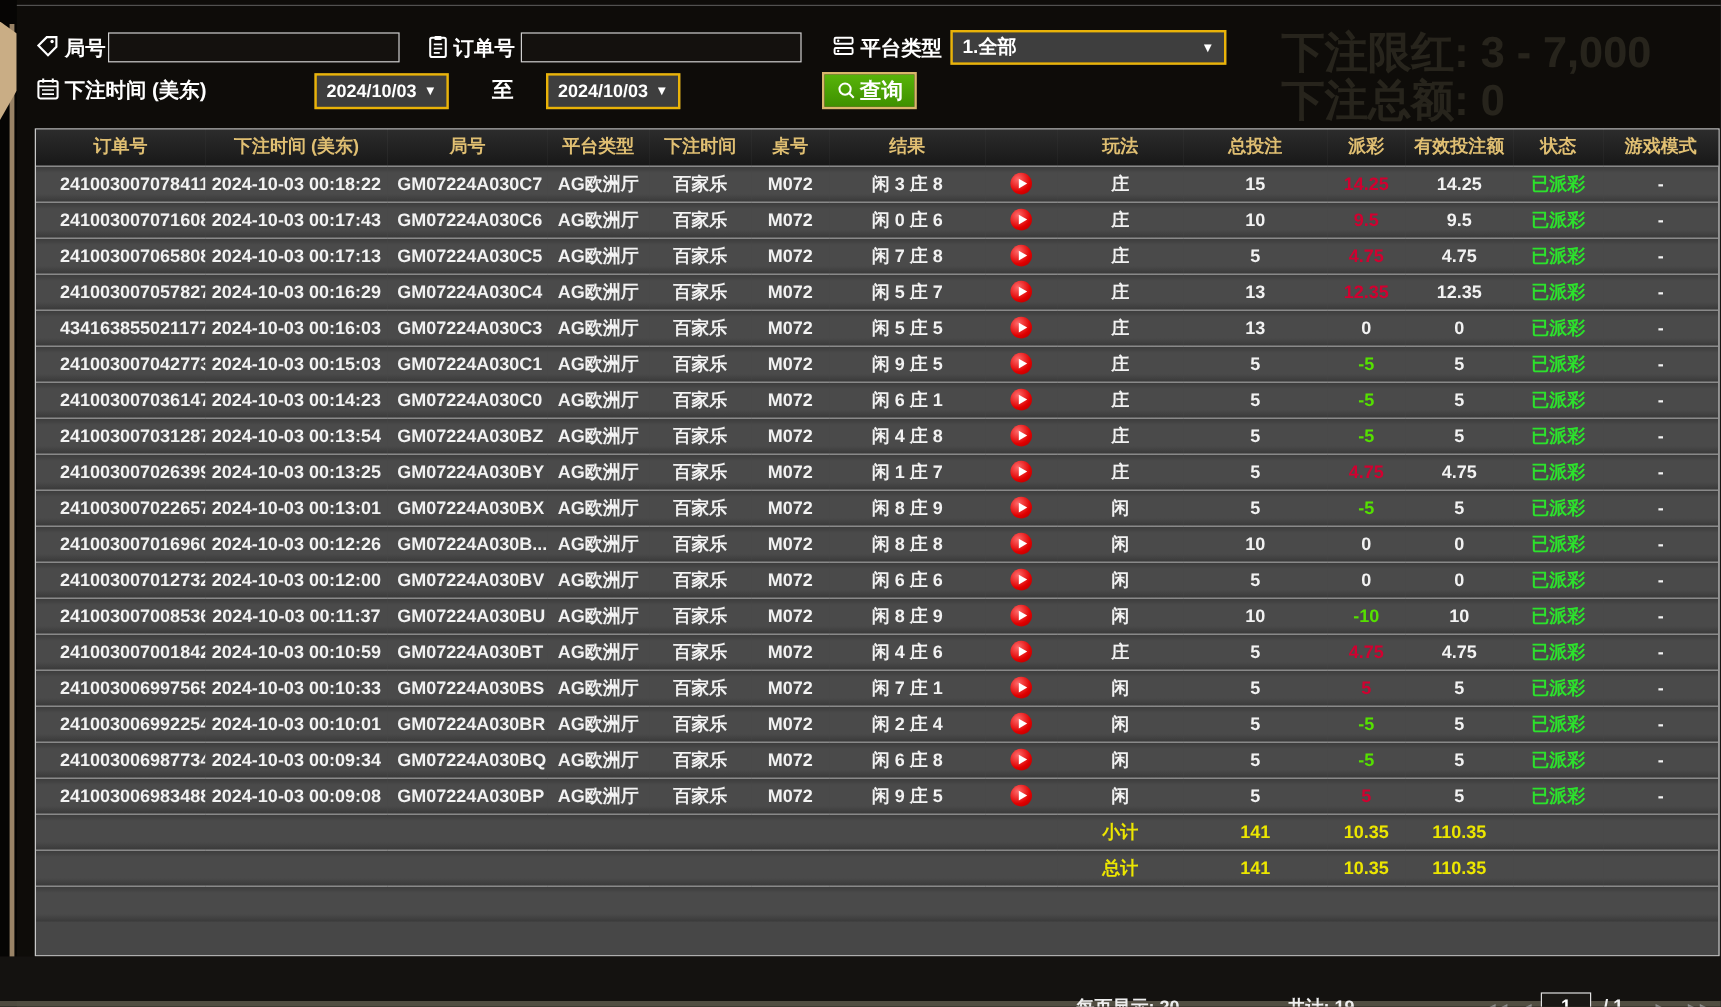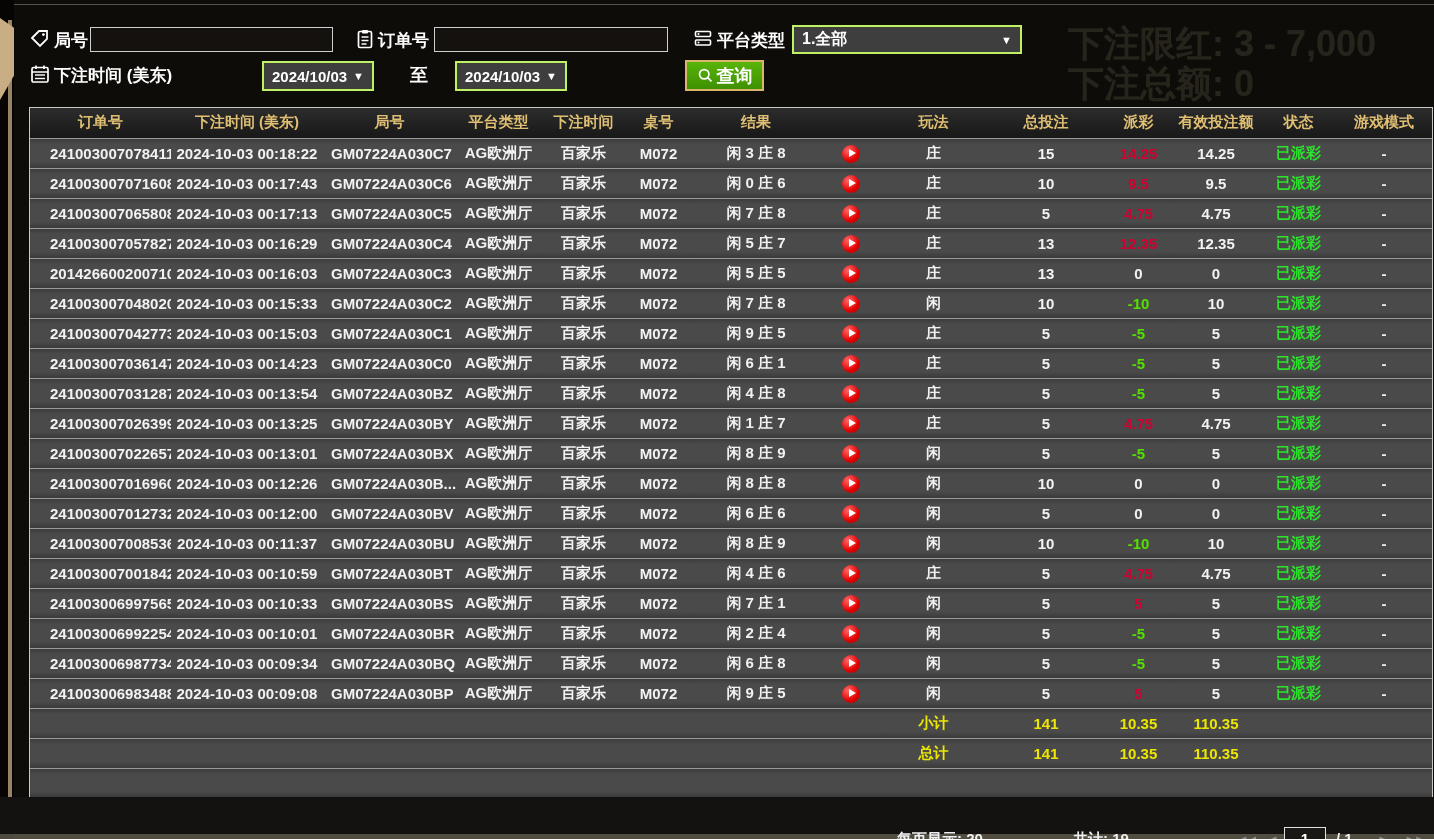--- a/index.html
+++ b/index.html
@@ -20,21 +20,21 @@
   .bottom-strip { position:absolute; left:0; bottom:0; width:100%; height:5px; background:#77705f; opacity:.65; }
   .faint-bg { position:absolute; right:58px; top:24px; text-align:left; opacity:.10; color:#fef9c3;
               font-size:36px; line-height:40px; pointer-events:none; white-space:nowrap; }
   
   .form { position:absolute; left:14px; top:6px; width:1420px; height:100px; }
   .lbl { position:absolute; font-size:17px; color:#ffffff; white-space:nowrap; }
   .ficon { position:absolute; width:20px; height:20px; }
   .ficon svg { width:100%; height:100%; }
   .txtinput { position:absolute; height:25px; background:#14110e; border:1px solid #cfcfcf;
               color:#fff; font-size:14px; font-weight:bold; padding:0 6px; outline:none; }
-  .dropdown { position:absolute; background:#3e3e3e; border:2px solid #bef264; color:#fff;
+  .dropdown { position:absolute; background:#3e3e3e; border:2px solid #eab308; color:#fff;
               display:flex; align-items:center; justify-content:space-between;
               padding:0 8px; cursor:pointer; }
   .dropdown .caret { font-size:11px; color:#fff; }
   .query-btn { position:absolute; left:671px; top:54px; width:79px; height:31px;
                background:linear-gradient(#58b40a,#3e9000); border:2px solid #d9b66b;
                color:#fff; font-size:18px; font-weight:bold; display:flex; align-items:center;
                justify-content:center; gap:3px; cursor:pointer; }
   .query-btn svg { width:17px; height:17px; }
   
   .grid-wrap { position:absolute; left:29px; top:107px; width:1404px; height:690px;
@@ -239,48 +239,32 @@
           <td>闲 5 庄 7</td>
           <td><span class="play"><i></i></span></td>
           <td>庄</td>
           <td>13</td>
           <td class="win">12.35</td>
           <td>12.35</td>
           <td class="status-g">已派彩</td>
           <td>-</td>
         </tr>
         <tr class="datarow">
-          <td class="a-left">201426600200710</td>
+          <td class="a-left">434163855021177</td>
           <td>2024-10-03 00:16:03</td>
           <td class="a-left8">GM07224A030C3</td>
           <td>AG欧洲厅</td>
           <td>百家乐</td>
           <td>M072</td>
           <td>闲 5 庄 5</td>
           <td><span class="play"><i></i></span></td>
           <td>庄</td>
           <td>13</td>
           <td class="zero">0</td>
           <td>0</td>
-          <td class="status-g">已派彩</td>
-          <td>-</td>
-        </tr>
-        <tr class="datarow">
-          <td class="a-left">241003007048020</td>
-          <td>2024-10-03 00:15:33</td>
-          <td class="a-left8">GM07224A030C2</td>
-          <td>AG欧洲厅</td>
-          <td>百家乐</td>
-          <td>M072</td>
-          <td>闲 7 庄 8</td>
-          <td><span class="play"><i></i></span></td>
-          <td>闲</td>
-          <td>10</td>
-          <td class="loss">-10</td>
-          <td>10</td>
           <td class="status-g">已派彩</td>
           <td>-</td>
         </tr>
         <tr class="datarow">
           <td class="a-left">241003007042773</td>
           <td>2024-10-03 00:15:03</td>
           <td class="a-left8">GM07224A030C1</td>
           <td>AG欧洲厅</td>
           <td>百家乐</td>
           <td>M072</td>

